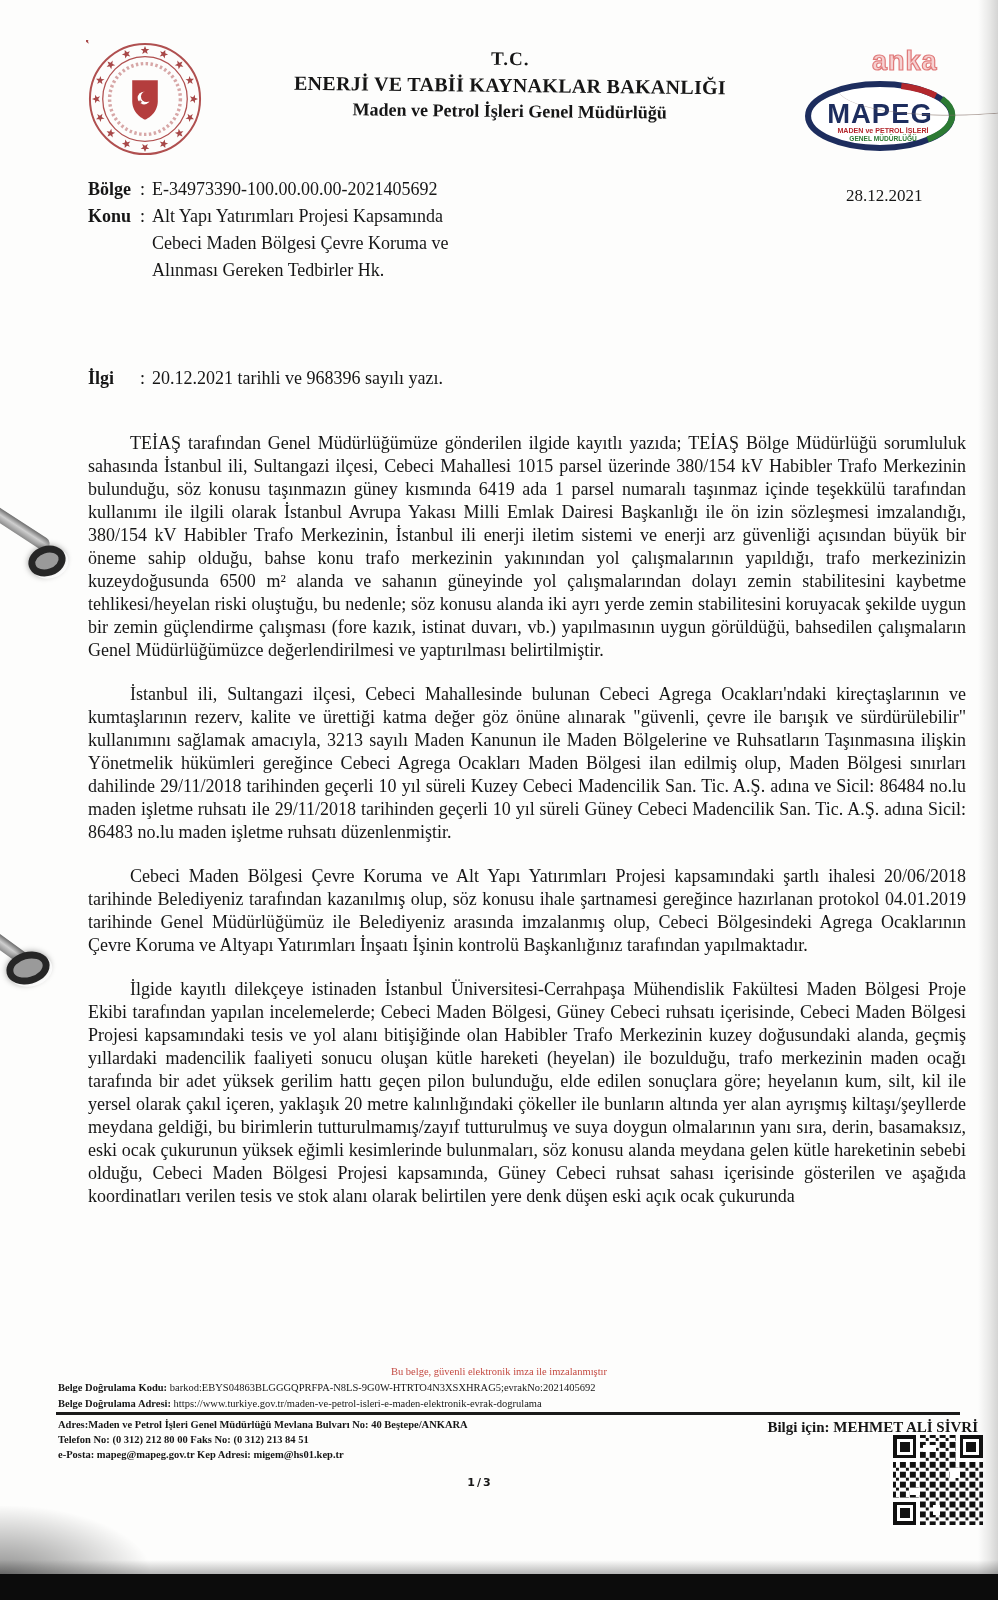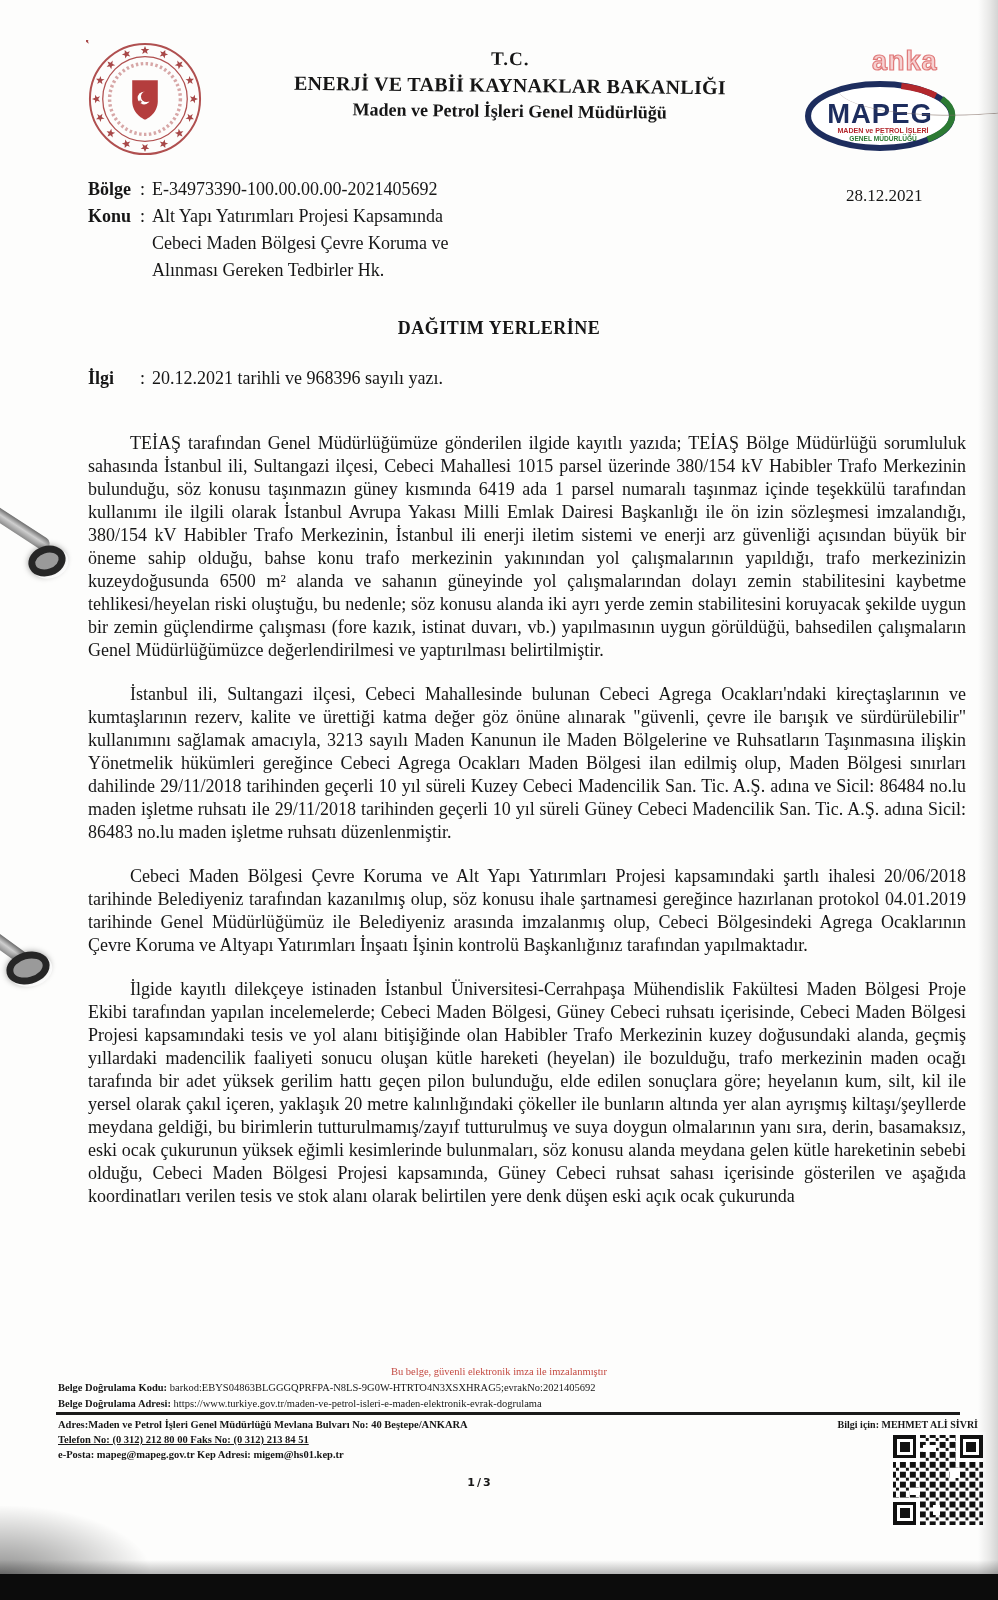--- a/index.html
+++ b/index.html
@@ -31,22 +31,22 @@
             text-align:justify;}
   .bodytext p{margin:0 0 21px 0;text-indent:42px;}
   
   .signed-note{position:absolute;left:0;top:1366px;width:998px;text-align:center;font-size:10.5px;
                color:#c44a42;}
   .ver-line{position:absolute;left:58px;font-size:10.5px;white-space:nowrap;}
   .ver-line b{font-weight:bold;}
   .vk{top:1382px;} .va{top:1398px;}
   .divider{position:absolute;left:56px;top:1412px;width:904px;height:3px;background:#1a1a1a;}
   .addr{position:absolute;left:58px;font-size:10.5px;font-weight:bold;white-space:nowrap;}
-  .a1{top:1419px;} .a2{top:1434px;text-decoration:underline;} .a3{top:1449px;}
-  .bilgi{position:absolute;right:20px;top:1419px;font-size:10px;font-weight:bold;}
+  .a1{top:1419px;} .a2{top:1434px;} .a3{top:1449px;}
+  .bilgi{position:absolute;right:20px;top:1419px;font-size:15px;font-weight:bold;}
   .qr{position:absolute;left:890px;top:1432px;width:96px;height:96px;}
   .pageno{position:absolute;left:440px;top:1476px;width:80px;text-align:center;
           font-family:"DejaVu Sans",sans-serif;font-size:11px;font-weight:bold;letter-spacing:2px;}
   
   .edge-right{position:absolute;right:0;top:0;width:20px;height:100%;
               background:linear-gradient(to right,rgba(0,0,0,0),rgba(0,0,0,.08) 55%,rgba(0,0,0,.16));}
   .bottom-shade{position:absolute;left:0;bottom:26px;width:100%;height:14px;
                 background:linear-gradient(to bottom,rgba(0,0,0,0),rgba(0,0,0,.28));}
   .bottom-bar{position:absolute;left:0;bottom:0;width:100%;height:26px;background:#0c0c0c;}
   .bl-shadow{position:absolute;left:0;bottom:24px;width:150px;height:70px;
@@ -128,21 +128,20 @@
       <span class="mcolon">:</span>
       <span>
         <span style="display:block">Alt Yapı Yatırımları Projesi Kapsamında</span>
         <span style="display:block">Cebeci Maden Bölgesi Çevre Koruma ve</span>
         <span style="display:block">Alınması Gereken Tedbirler Hk.</span>
       </span>
     </div>
   </div>
   <div class="date">28.12.2021</div>
 
-  <div class="recipient">DAĞITIM YERLERİNE</div>
 
   <div class="ilgi">
     <span class="mlabel">İlgi</span>
     <span class="mcolon">:</span>
     <span>20.12.2021 tarihli ve 968396 sayılı yazı.</span>
   </div>
 
   <div class="bodytext">
     <p>TEİAŞ tarafından Genel Müdürlüğümüze gönderilen ilgide kayıtlı yazıda; TEİAŞ Bölge Müdürlüğü sorumluluk sahasında İstanbul ili, Sultangazi ilçesi, Cebeci Mahallesi 1015 parsel üzerinde 380/154 kV Habibler Trafo Merkezinin bulunduğu, söz konusu taşınmazın güney kısmında 6419 ada 1 parsel numaralı taşınmaz içinde teşekkülü tarafından kullanımı ile ilgili olarak İstanbul Avrupa Yakası Milli Emlak Dairesi Başkanlığı ile ön izin sözleşmesi imzalandığı, 380/154 kV Habibler Trafo Merkezinin, İstanbul ili enerji iletim sistemi ve enerji arz güvenliği açısından büyük bir öneme sahip olduğu, bahse konu trafo merkezinin yakınından yol çalışmalarının yapıldığı, trafo merkezinizin kuzeydoğusunda 6500 m² alanda ve sahanın güneyinde yol çalışmalarından dolayı zemin stabilitesini kaybetme tehlikesi/heyelan riski oluştuğu, bu nedenle; söz konusu alanda iki ayrı yerde zemin stabilitesini koruyacak şekilde uygun bir zemin güçlendirme çalışması (fore kazık, istinat duvarı, vb.) yapılmasının uygun görüldüğü, bahsedilen çalışmaların Genel Müdürlüğümüzce değerlendirilmesi ve yaptırılması belirtilmiştir.</p>
     <p>İstanbul ili, Sultangazi ilçesi, Cebeci Mahallesinde bulunan Cebeci Agrega Ocakları'ndaki kireçtaşlarının ve kumtaşlarının rezerv, kalite ve ürettiği katma değer göz önüne alınarak "güvenli, çevre ile barışık ve sürdürülebilir" kullanımını sağlamak amacıyla, 3213 sayılı Maden Kanunun ile Maden Bölgelerine ve Ruhsatların Taşınmasına ilişkin Yönetmelik hükümleri gereğince Cebeci Agrega Ocakları Maden Bölgesi ilan edilmiş olup, Maden Bölgesi sınırları dahilinde 29/11/2018 tarihinden geçerli 10 yıl süreli Kuzey Cebeci Madencilik San. Tic. A.Ş. adına ve Sicil: 86484 no.lu maden işletme ruhsatı ile 29/11/2018 tarihinden geçerli 10 yıl süreli Güney Cebeci Madencilik San. Tic. A.Ş. adına Sicil: 86483 no.lu maden işletme ruhsatı düzenlenmiştir.</p>

